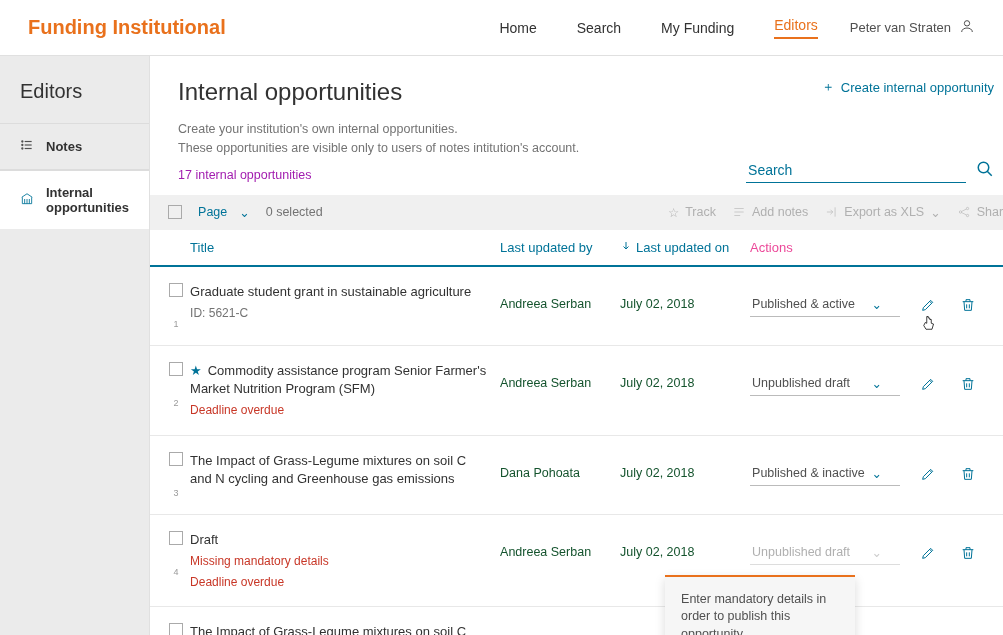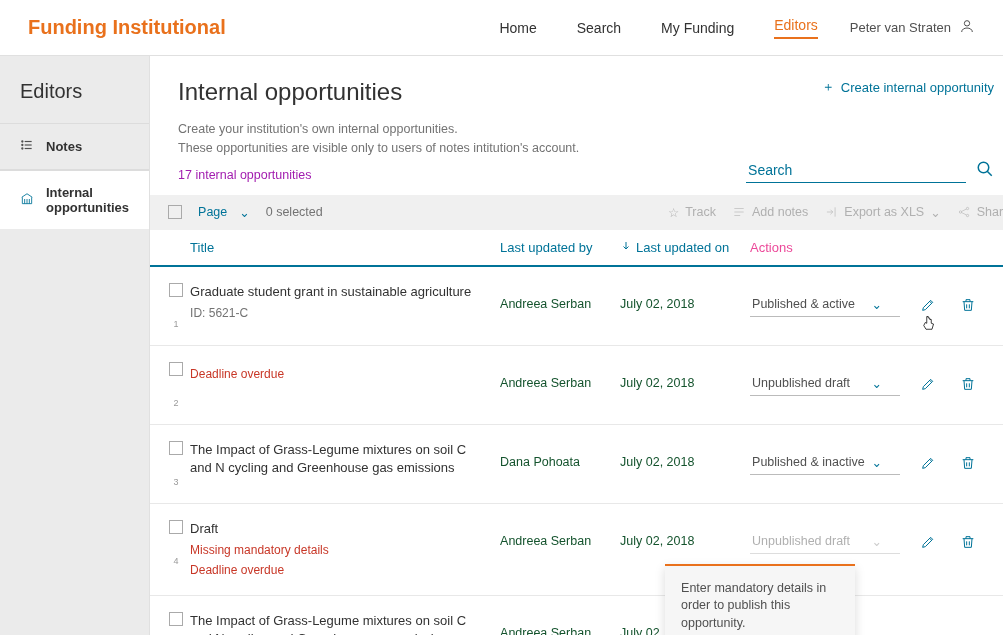--- a/index.html
+++ b/index.html
@@ -323,20 +323,21 @@
           <div class="action-icon"><svg viewBox="0 0 24 24">
               <path d="M4 7h16M9 7V4h6v3M6 7l1 13h10l1-13M10 11v6M14 11v6"></path>
             </svg></div>
         </div>
         <div class="row">
           <div class="cb-col">
             <span class="cb"></span>
             <span class="rownum">2</span>
           </div>
           <div class="title-col">
+            <div><span class="star">★</span><span>Commodity assistance program Senior Farmer's Market Nutrition Program (SFM)</span></div>
             <div class="alert">Deadline overdue</div>
           </div>
           <div class="meta">Andreea Serban</div>
           <div class="meta">July 02, 2018</div>
           <div class="status-cell">
             <div class="status-select">
               <span>Unpublished draft</span>
               <span class="chev">⌄</span>
             </div>
           </div>

